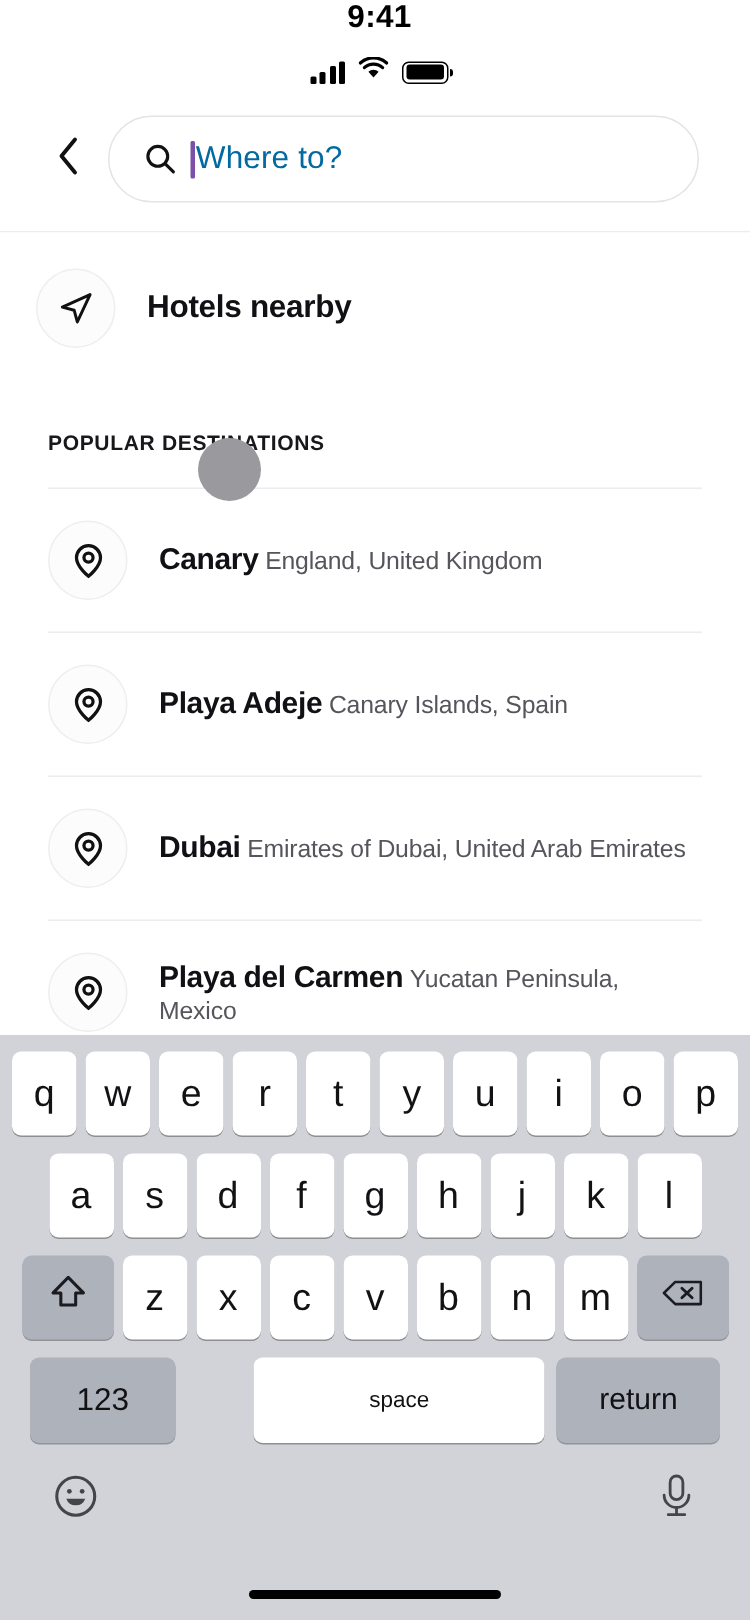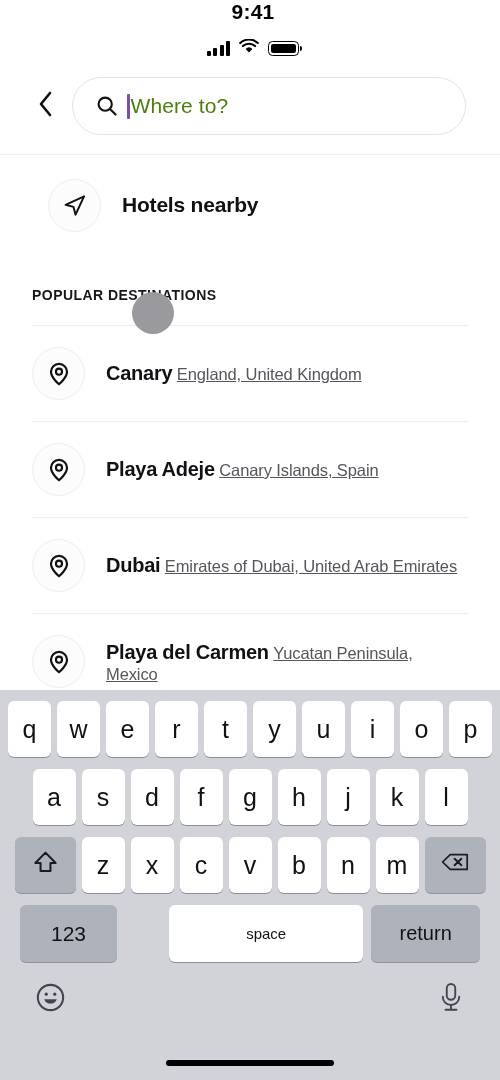--- a/index.html
+++ b/index.html
@@ -51,29 +51,29 @@
   .search-field {
     flex: 1 1 auto; height: 58px; margin-left: 10px;
     border: 1px solid #e4e4e8; border-radius: 29px; background: #fff;
     display: flex; align-items: center; padding: 0 22px; cursor: text;
   }
   .search-icon { flex: 0 0 auto; display: flex; margin-right: 8px; }
   .caret {
     width: 2.5px; height: 25px; background: #7c4fa8; border-radius: 1px;
     flex: 0 0 auto; margin-right: 1px;
   }
-  .search-placeholder { font-size: 21px; color: #4d7c0f; letter-spacing: 0.1px; }
+  .search-placeholder { font-size: 21px; color: #0369a1; letter-spacing: 0.1px; }
 
   
   .content {
     position: absolute; top: 155px; left: 0; width: 500px; height: 535px;
     background: #fff; overflow: hidden;
   }
   .nearby-row {
-    display: flex; align-items: center; height: 100px; padding: 0 48px; cursor: pointer;
+    display: flex; align-items: center; height: 100px; padding: 0 24px; cursor: pointer;
   }
   .circle-icon {
     width: 53px; height: 53px; border-radius: 50%;
     border: 1px solid #eeeef1; background: #fcfcfd;
     display: flex; align-items: center; justify-content: center; flex: 0 0 auto;
   }
   .nearby-label {
     margin-left: 21px; font-size: 21px; font-weight: bold; color: #111115;
     letter-spacing: -0.2px;
   }
@@ -87,21 +87,21 @@
     display: flex; align-items: center; height: 96px;
     border-top: 1px solid #ececf0; cursor: pointer;
   }
   .dest-row:first-child { border-top: 1px solid #ececf0; }
   .dest-text { margin-left: 21px; }
   .dest-name {
     font-size: 20px; font-weight: bold; color: #111115; letter-spacing: -0.25px;
     line-height: 1.25;
   }
   .dest-sub {
-    font-size: 16.5px; color: #55555c; margin-top: 3px; letter-spacing: -0.1px; text-decoration: underline;
+    font-size: 16.5px; color: #55555c; margin-top: 3px; letter-spacing: -0.1px;
   }
 
   
   .touch-dot {
     position: absolute; left: 132px; top: 292px; width: 42px; height: 42px;
     border-radius: 50%; background: #9a9a9e; z-index: 40; pointer-events: none;
   }
 
   
   .keyboard {

